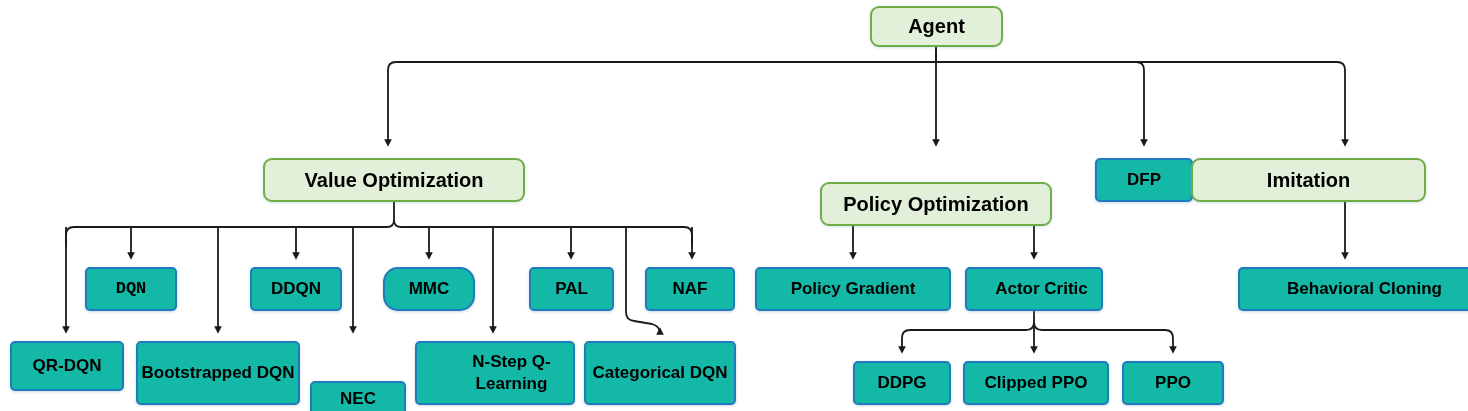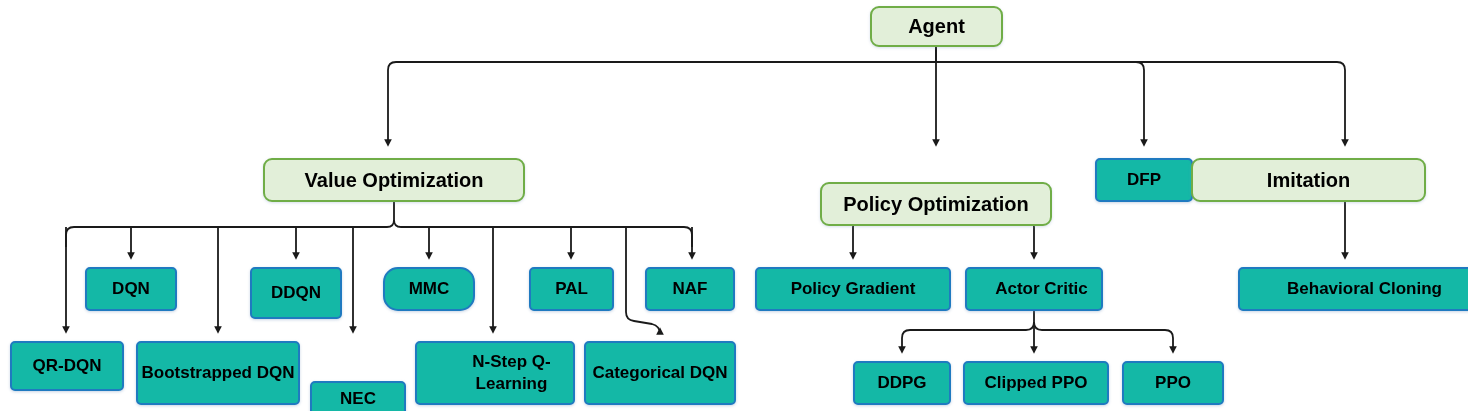--- a/index.html
+++ b/index.html
@@ -101,24 +101,24 @@
       </div>
       <div class="node green" style="left: 820px; top: 158px; width: 232px; height: 44px; margin-top: 24px;">
         <span>Policy Optimization</span>
       </div>
       <div class="node blue" style="left: 1095px; top: 158px; width: 98px; height: 44px;">
         <span>DFP</span>
       </div>
       <div class="node green" style="left: 1191px; top: 158px; width: 235px; height: 44px;">
         <span>Imitation</span>
       </div>
-      <div class="node blue" style="left: 85px; top: 267px; width: 92px; height: 44px;">
+      <div class="node blue" style="left: 85px; top: 267px; width: 92px; height: 44px; font-family: Liberation Mono, monospace;">
         <span>DQN</span>
       </div>
-      <div class="node blue" style="left: 250px; top: 267px; width: 92px; height: 52px;">
+      <div class="node blue" style="left: 250px; top: 267px; width: 92px; height: 44px;">
         <span>DDQN</span>
       </div>
       <div class="node blue" style="left: 383px; top: 267px; width: 92px; height: 44px; border-radius: 15px;">
         <span>MMC</span>
       </div>
       <div class="node blue" style="left: 529px; top: 267px; width: 85px; height: 44px;">
         <span>PAL</span>
       </div>
       <div class="node blue" style="left: 645px; top: 267px; width: 90px; height: 44px;">
         <span>NAF</span>

